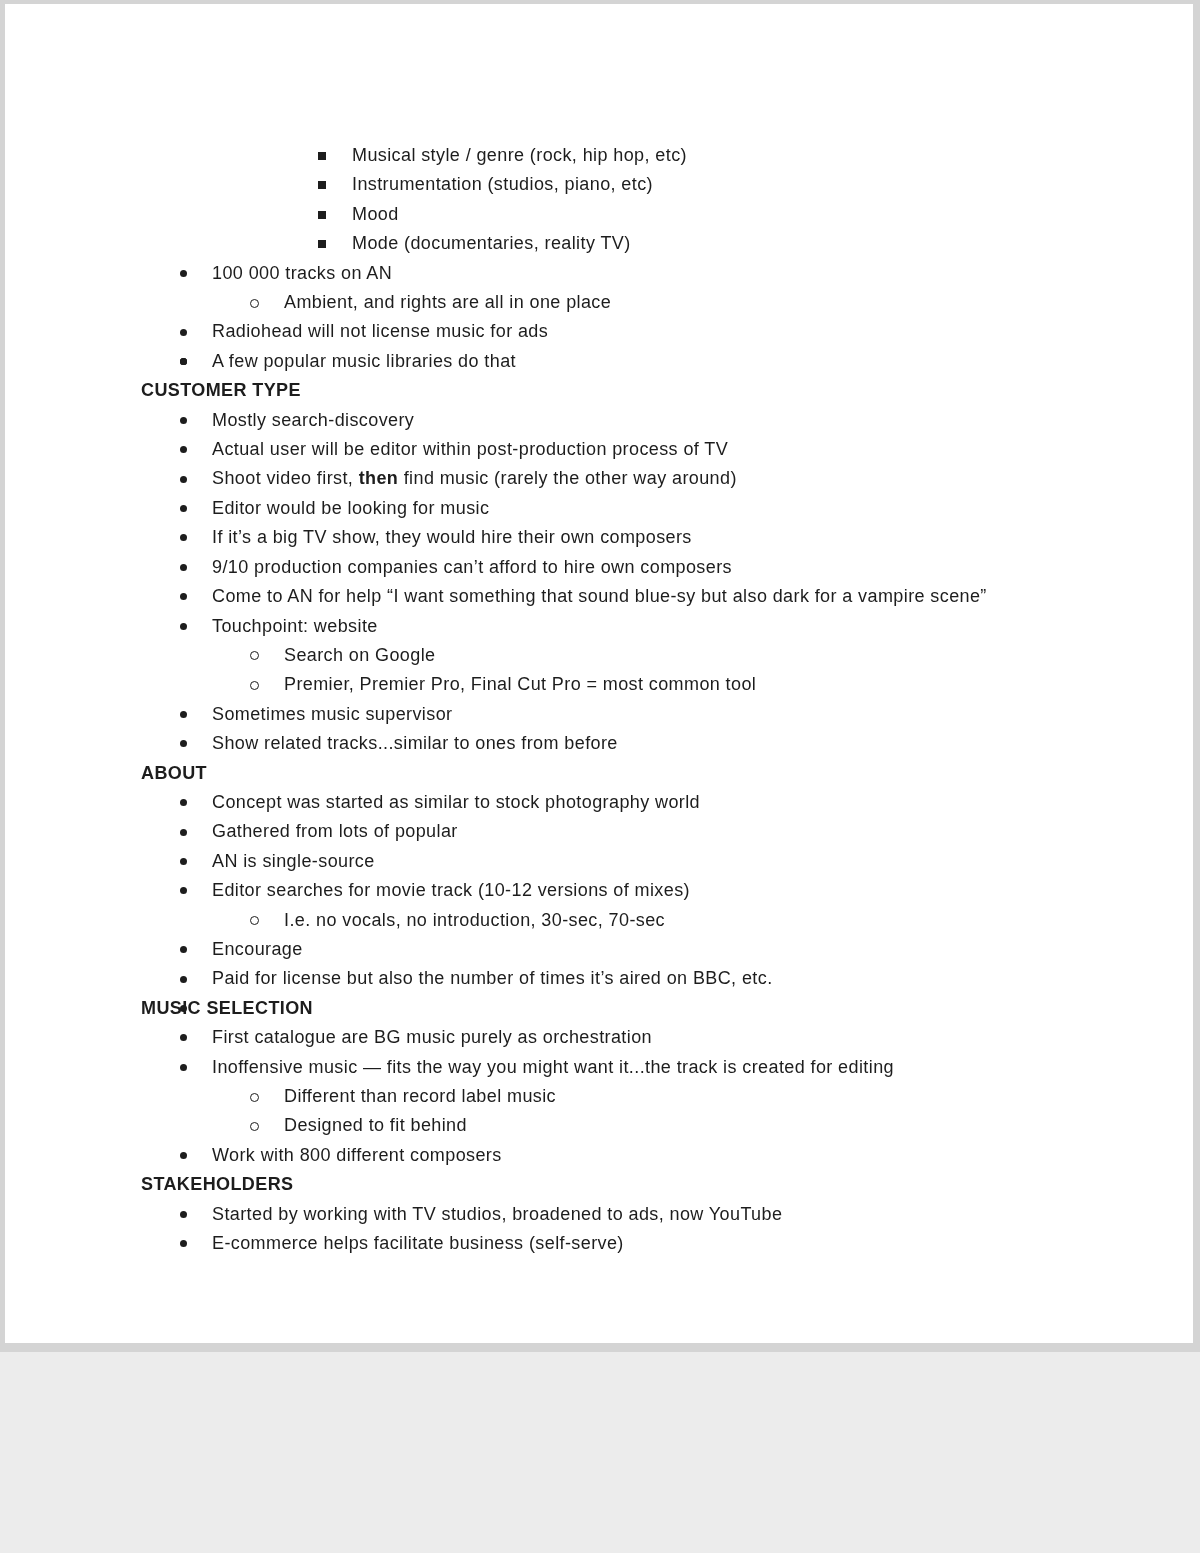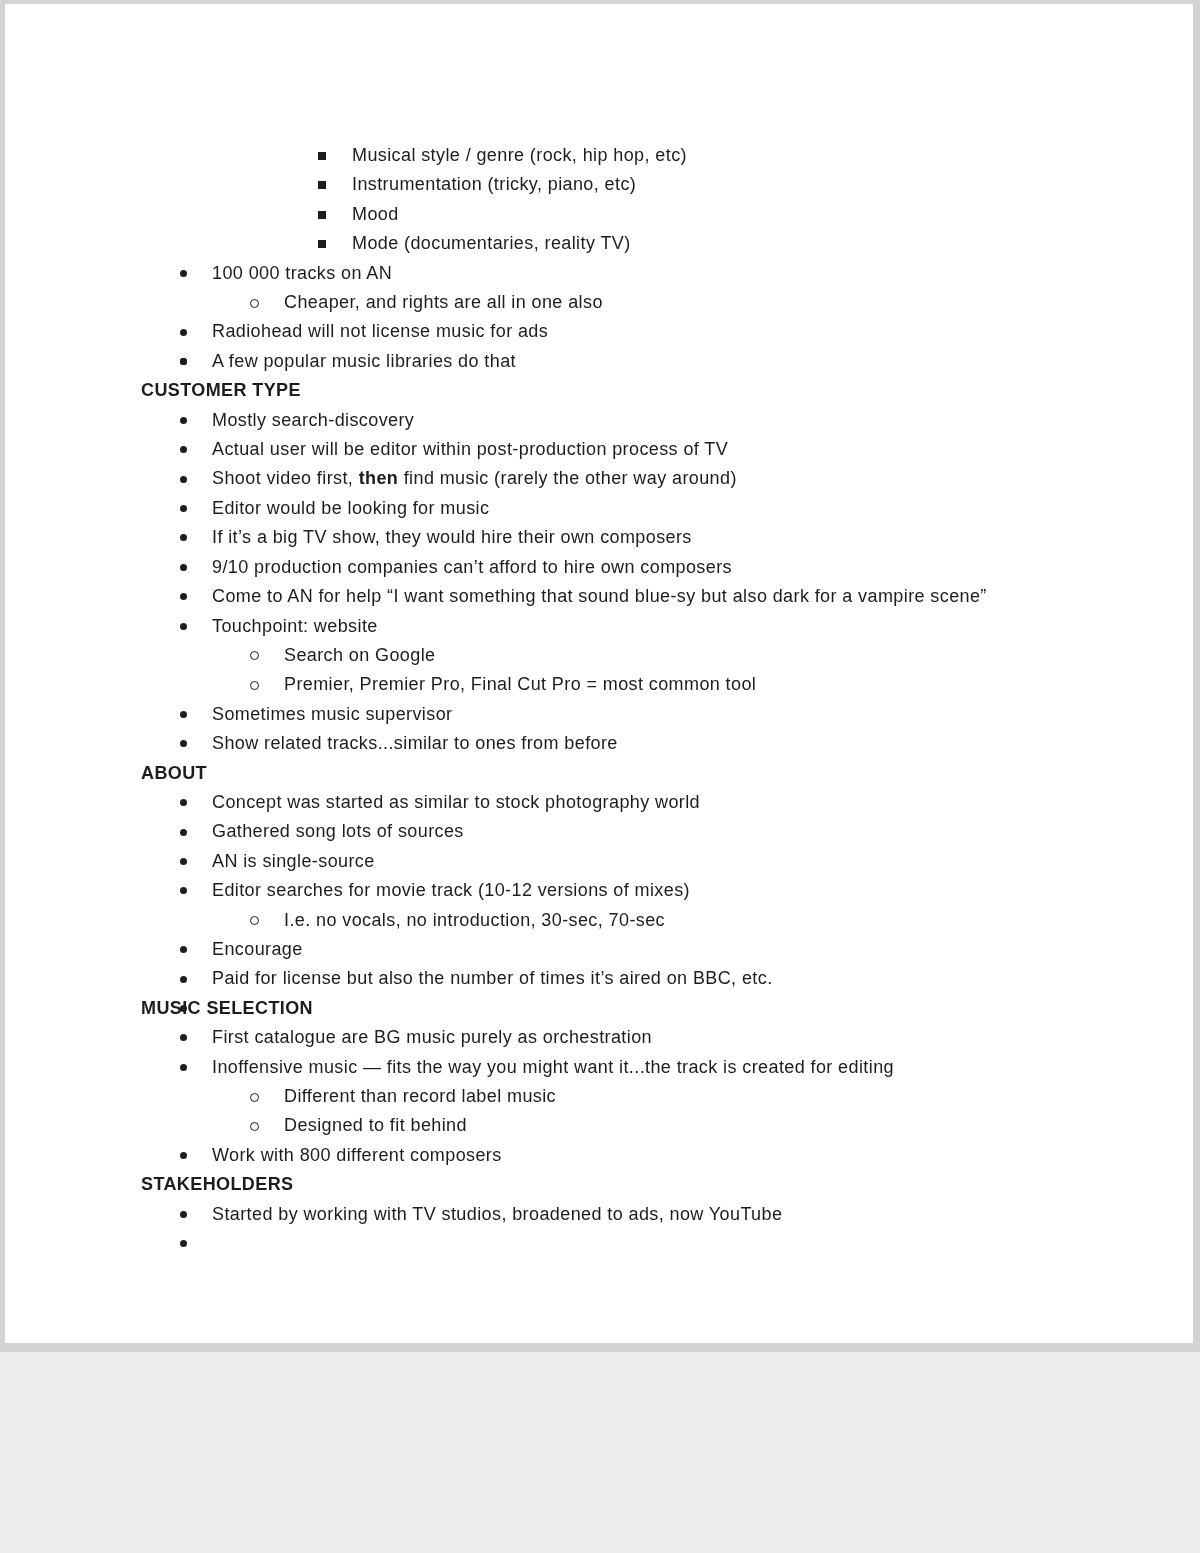--- a/index.html
+++ b/index.html
@@ -53,54 +53,54 @@
     background: #1d1d1d;
   }
   .bold { font-weight: 700; }
 </style>
 </head>
 <body>
 
 <div class="page">
   <div class="content" id="doc-content">
       <div class="row l3"><span class="bullet"></span><span>Musical style / genre (rock, hip hop, etc)</span></div>
-      <div class="row l3"><span class="bullet"></span><span>Instrumentation (tricky, piano, etc)</span></div>
+      <div class="row l3"><span class="bullet"></span><span>Instrumentation (studios, piano, etc)</span></div>
       <div class="row l3"><span class="bullet"></span><span>Mood</span></div>
       <div class="row l3"><span class="bullet"></span><span>Mode (documentaries, reality TV)</span></div>
       <div class="row l1"><span class="bullet"></span><span>100 000 tracks on AN</span></div>
-      <div class="row l2"><span class="bullet"></span><span>Cheaper, and rights are all in one also</span></div>
+      <div class="row l2"><span class="bullet"></span><span>Ambient, and rights are all in one place</span></div>
       <div class="row l1"><span class="bullet"></span><span>Radiohead will not license music for ads</span></div>
       <div class="row l1"><span class="bullet"></span></div>
       <div class="row l1"><span class="bullet"></span></div>
       <div class="row l1"><span class="bullet"></span><span>A few popular music libraries do that</span></div>
       <div class="row heading"><span>CUSTOMER TYPE</span></div>
       <div class="row l1"><span class="bullet"></span><span>Mostly search-discovery</span></div>
       <div class="row l1"><span class="bullet"></span><span>Actual user will be editor within post-production process of TV</span></div>
       <div class="row l1"><span class="bullet"></span><span class="">Shoot video first, </span><span class="bold">then</span><span class=""> find music (rarely the other way around)</span></div>
       <div class="row l1"><span class="bullet"></span><span>Editor would be looking for music</span></div>
       <div class="row l1"><span class="bullet"></span><span>If it’s a big TV show, they would hire their own composers</span></div>
       <div class="row l1"><span class="bullet"></span><span>9/10 production companies can’t afford to hire own composers</span></div>
       <div class="row l1"><span class="bullet"></span><span>Come to AN for help “I want something that sound blue-sy but also dark for a vampire scene”</span></div>
       <div class="row l1"><span class="bullet"></span><span>Touchpoint: website</span></div>
       <div class="row l2"><span class="bullet"></span><span>Search on Google</span></div>
       <div class="row l2"><span class="bullet"></span><span>Premier, Premier Pro, Final Cut Pro = most common tool</span></div>
       <div class="row l1"><span class="bullet"></span><span>Sometimes music supervisor</span></div>
       <div class="row l1"><span class="bullet"></span><span>Show related tracks...similar to ones from before</span></div>
       <div class="row heading"><span>ABOUT</span></div>
       <div class="row l1"><span class="bullet"></span><span>Concept was started as similar to stock photography world</span></div>
-      <div class="row l1"><span class="bullet"></span><span>Gathered song lots of sources</span></div>
+      <div class="row l1"><span class="bullet"></span><span>Gathered from lots of popular</span></div>
       <div class="row l1"><span class="bullet"></span><span>AN is single-source</span></div>
       <div class="row l1"><span class="bullet"></span><span>Editor searches for movie track (10-12 versions of mixes)</span></div>
       <div class="row l2"><span class="bullet"></span><span>I.e. no vocals, no introduction, 30-sec, 70-sec</span></div>
       <div class="row l1"><span class="bullet"></span><span>Encourage</span></div>
       <div class="row l1"><span class="bullet"></span><span>Paid for license but also the number of times it’s aired on BBC, etc.</span></div>
       <div class="row l1"><span class="bullet"></span></div>
       <div class="row heading"><span>MUSIC SELECTION</span></div>
       <div class="row l1"><span class="bullet"></span><span>First catalogue are BG music purely as orchestration</span></div>
       <div class="row l1"><span class="bullet"></span><span>Inoffensive music — fits the way you might want it...the track is created for editing</span></div>
       <div class="row l2"><span class="bullet"></span><span>Different than record label music</span></div>
       <div class="row l2"><span class="bullet"></span><span>Designed to fit behind</span></div>
       <div class="row l1"><span class="bullet"></span><span>Work with 800 different composers</span></div>
       <div class="row heading"><span>STAKEHOLDERS</span></div>
       <div class="row l1"><span class="bullet"></span><span>Started by working with TV studios, broadened to ads, now YouTube</span></div>
-      <div class="row l1"><span class="bullet"></span></div>
+      <div class="row l1"><span class="bullet"></span><span>E-commerce helps facilitate business (self-serve)</span></div>
     </div>
 </div>
 
 </body></html>

